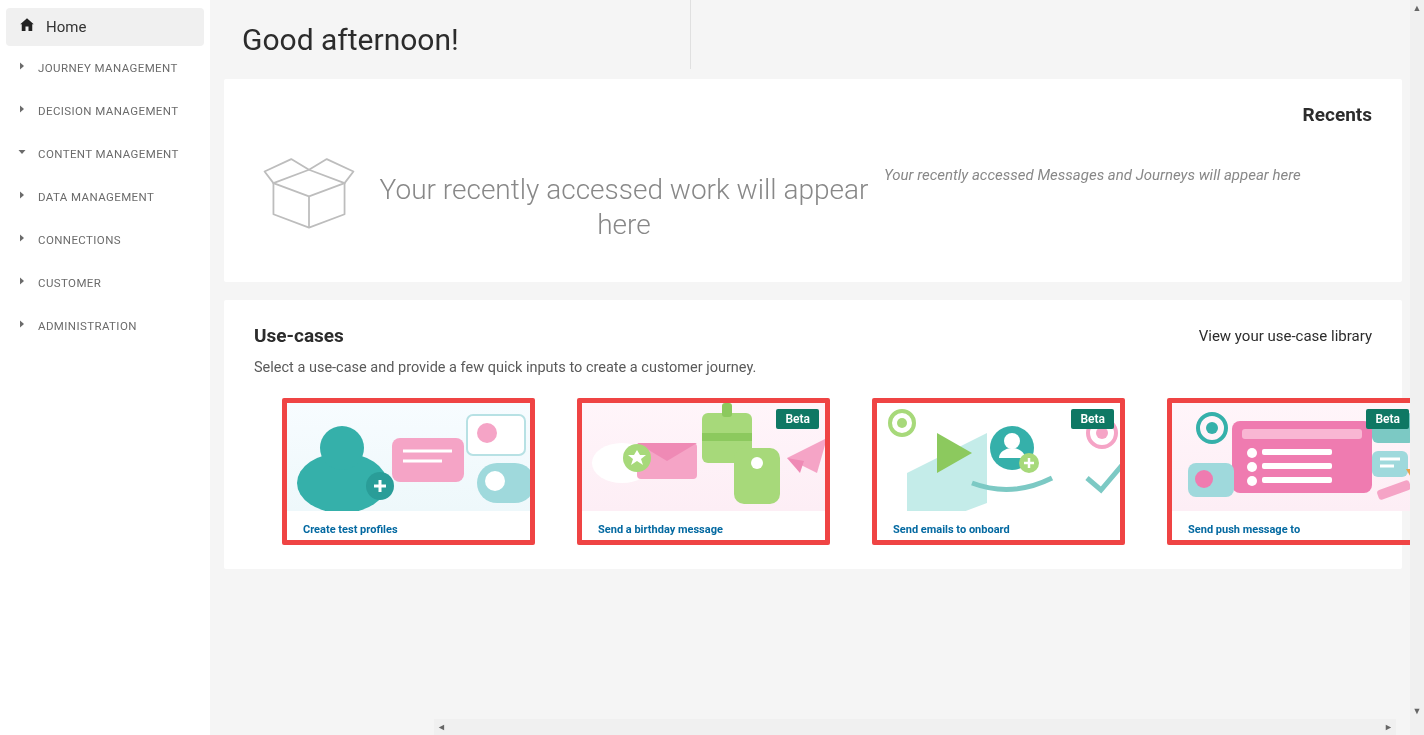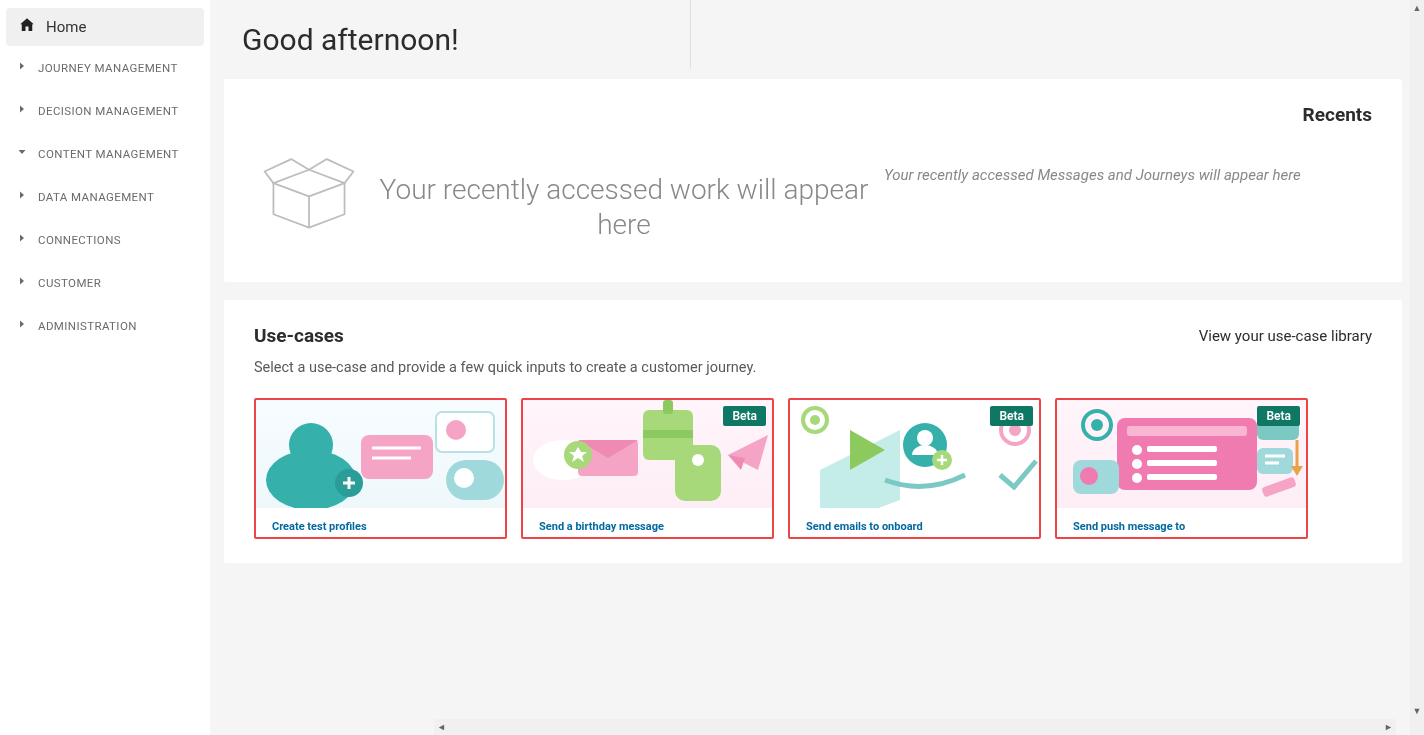--- a/index.html
+++ b/index.html
@@ -147,25 +147,26 @@
     color: #5a5a5a;
     margin-bottom: 22px;
   }
   .uc-grid {
     display: flex;
     gap: 14px;
   }
   .uc-card {
     width: 253px;
     flex-shrink: 0;
-    border: 2px solid #ef4444;
+    border: 5px solid #ef4444;
     border-radius: 2px;
     overflow: hidden;
     cursor: pointer;
     position: relative;
+    margin-left: 28px;
   }
   .uc-illus {
     height: 108px;
     position: relative;
     overflow: hidden;
   }
   .beta-badge {
     position: absolute;
     top: 6px;
     right: 6px;

